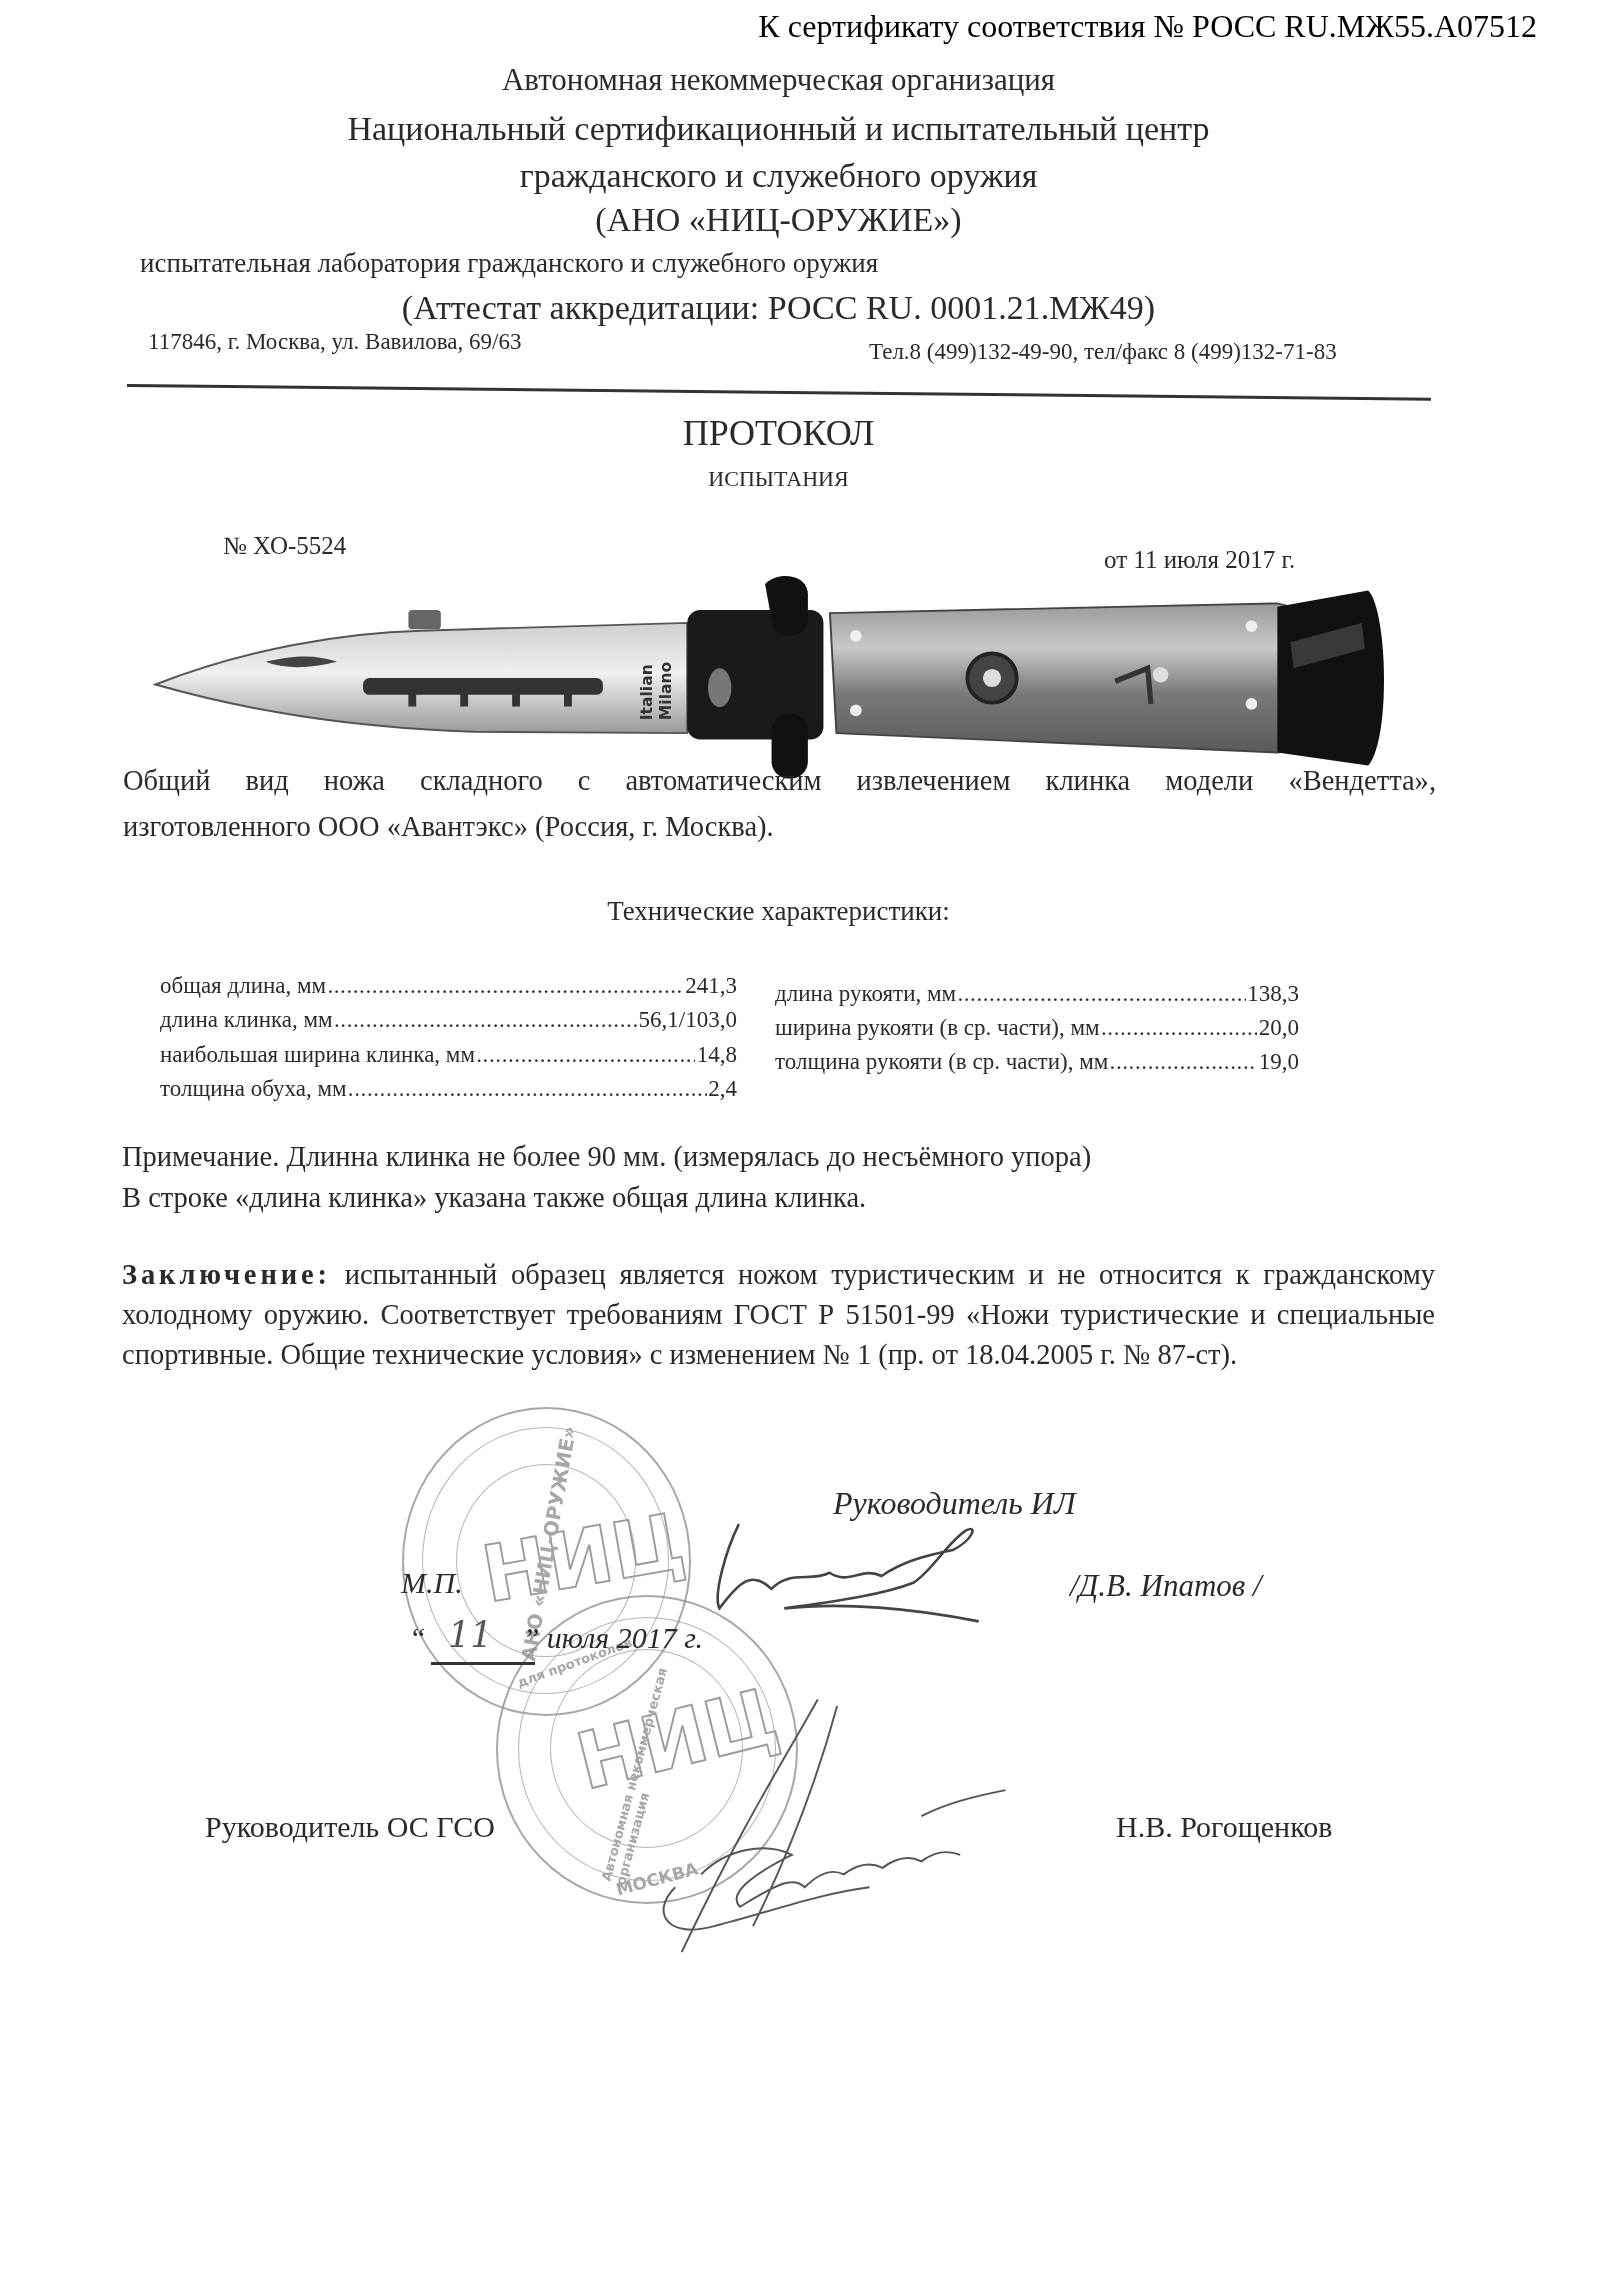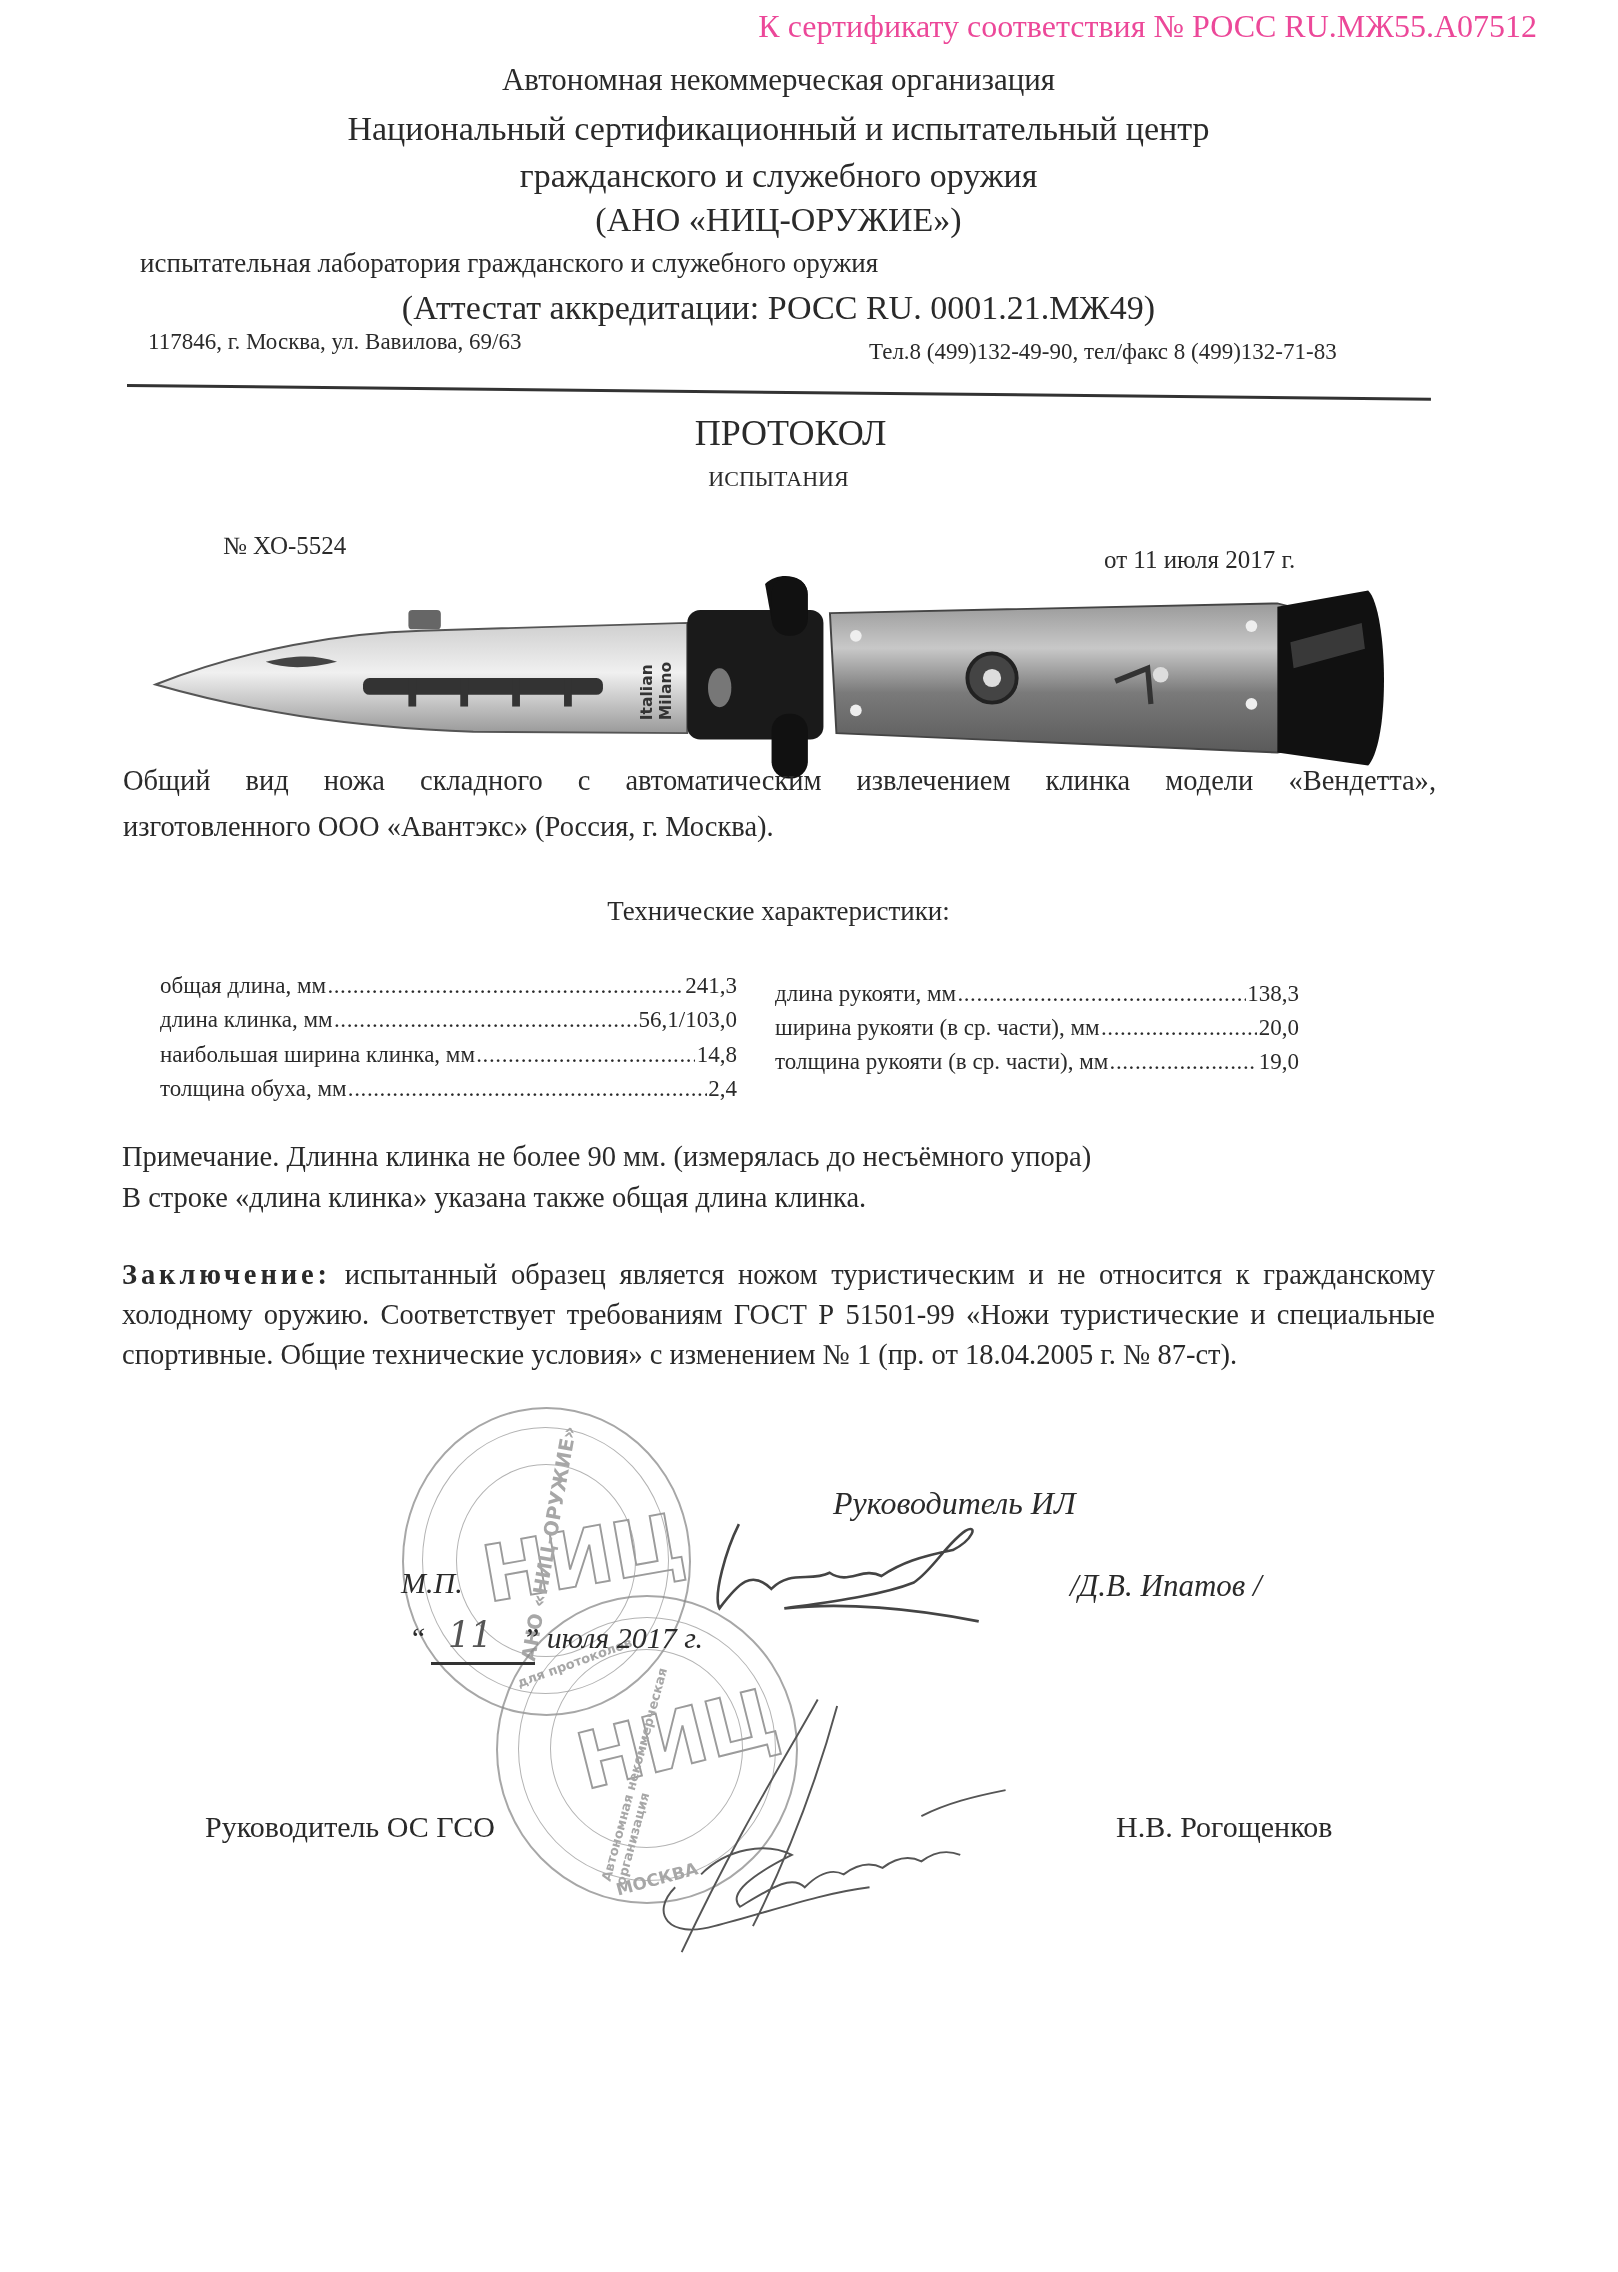--- a/index.html
+++ b/index.html
@@ -2,33 +2,33 @@
 <html style="font-size:10.4px"><head>
 <meta charset="utf-8">
 <style>
   html, body { margin: 0; padding: 0; background: #ffffff; }
   body { width: 1619px; height: 2273px; position: relative; overflow: hidden;
          font-family: "Liberation Serif", "DejaVu Serif", serif; color: #2a2a2a; }
   .abs { position: absolute; white-space: nowrap; }
   .bold { font-weight: normal; }
   .ital { font-style: italic; }
 
-  #cert-ref { top: 7.8px; right: 82px; font-size: 32px; color: #ec4899; }
+  #cert-ref { top: 7.8px; right: 82px; font-size: 32px; color: #000000; }
   #org-type { top: 62px; left: 130px; width: 1297px; text-align:center; font-size: 31px; }
   #org-name-1 { top: 110px; left: 130px; width: 1297px; text-align:center; font-size: 34px; }
   #org-name-2 { top: 157px; left: 130px; width: 1297px; text-align:center; font-size: 34px; }
   #org-abbr  { top: 201px; left: 130px; width: 1297px; text-align:center; font-size: 34px; }
   #lab-name  { top: 248px; left: 140px; width: 1297px; text-align:left; font-size: 27px; }
   #accred    { top: 289px; left: 130px; width: 1297px; text-align:center; font-size: 34px; }
   #address   { top: 329px; left: 148px; font-size: 23px; }
   #phone     { top: 339px; left: 869px; font-size: 23px; }
   #rule { position: absolute; top: 384px; left: 127px; width: 1304px; height: 3.2px; background: #333;
           transform: rotate(0.6deg); transform-origin: left center; }
 
-  #proto-title { top: 412px; left: 12px; width: 1557px; text-align:center; font-size: 36px; }
+  #proto-title { top: 412px; left: 0; width: 1557px; text-align:center; font-size: 36px; }
   #proto-sub   { top: 466px; left: 0; width: 1557px; text-align:center; font-size: 22px; }
   #proto-num   { top: 532px; left: 223px; font-size: 25px; }
   #proto-date  { top: 546px; left: 1104px; font-size: 25px; }
 
   #knife { position: absolute; left: 149px; top: 571px; width: 1297px; height: 214px; }
 
   #caption-1 { top: 765px; left: 123px; width: 1313px; font-size: 28.5px; text-align: justify; text-align-last: justify; }
   #caption-2 { top: 811px; left: 123px; font-size: 28.5px; }
 
   #spec-title { top: 896px; left: 0; width: 1557px; text-align:center; font-size: 27px; }

